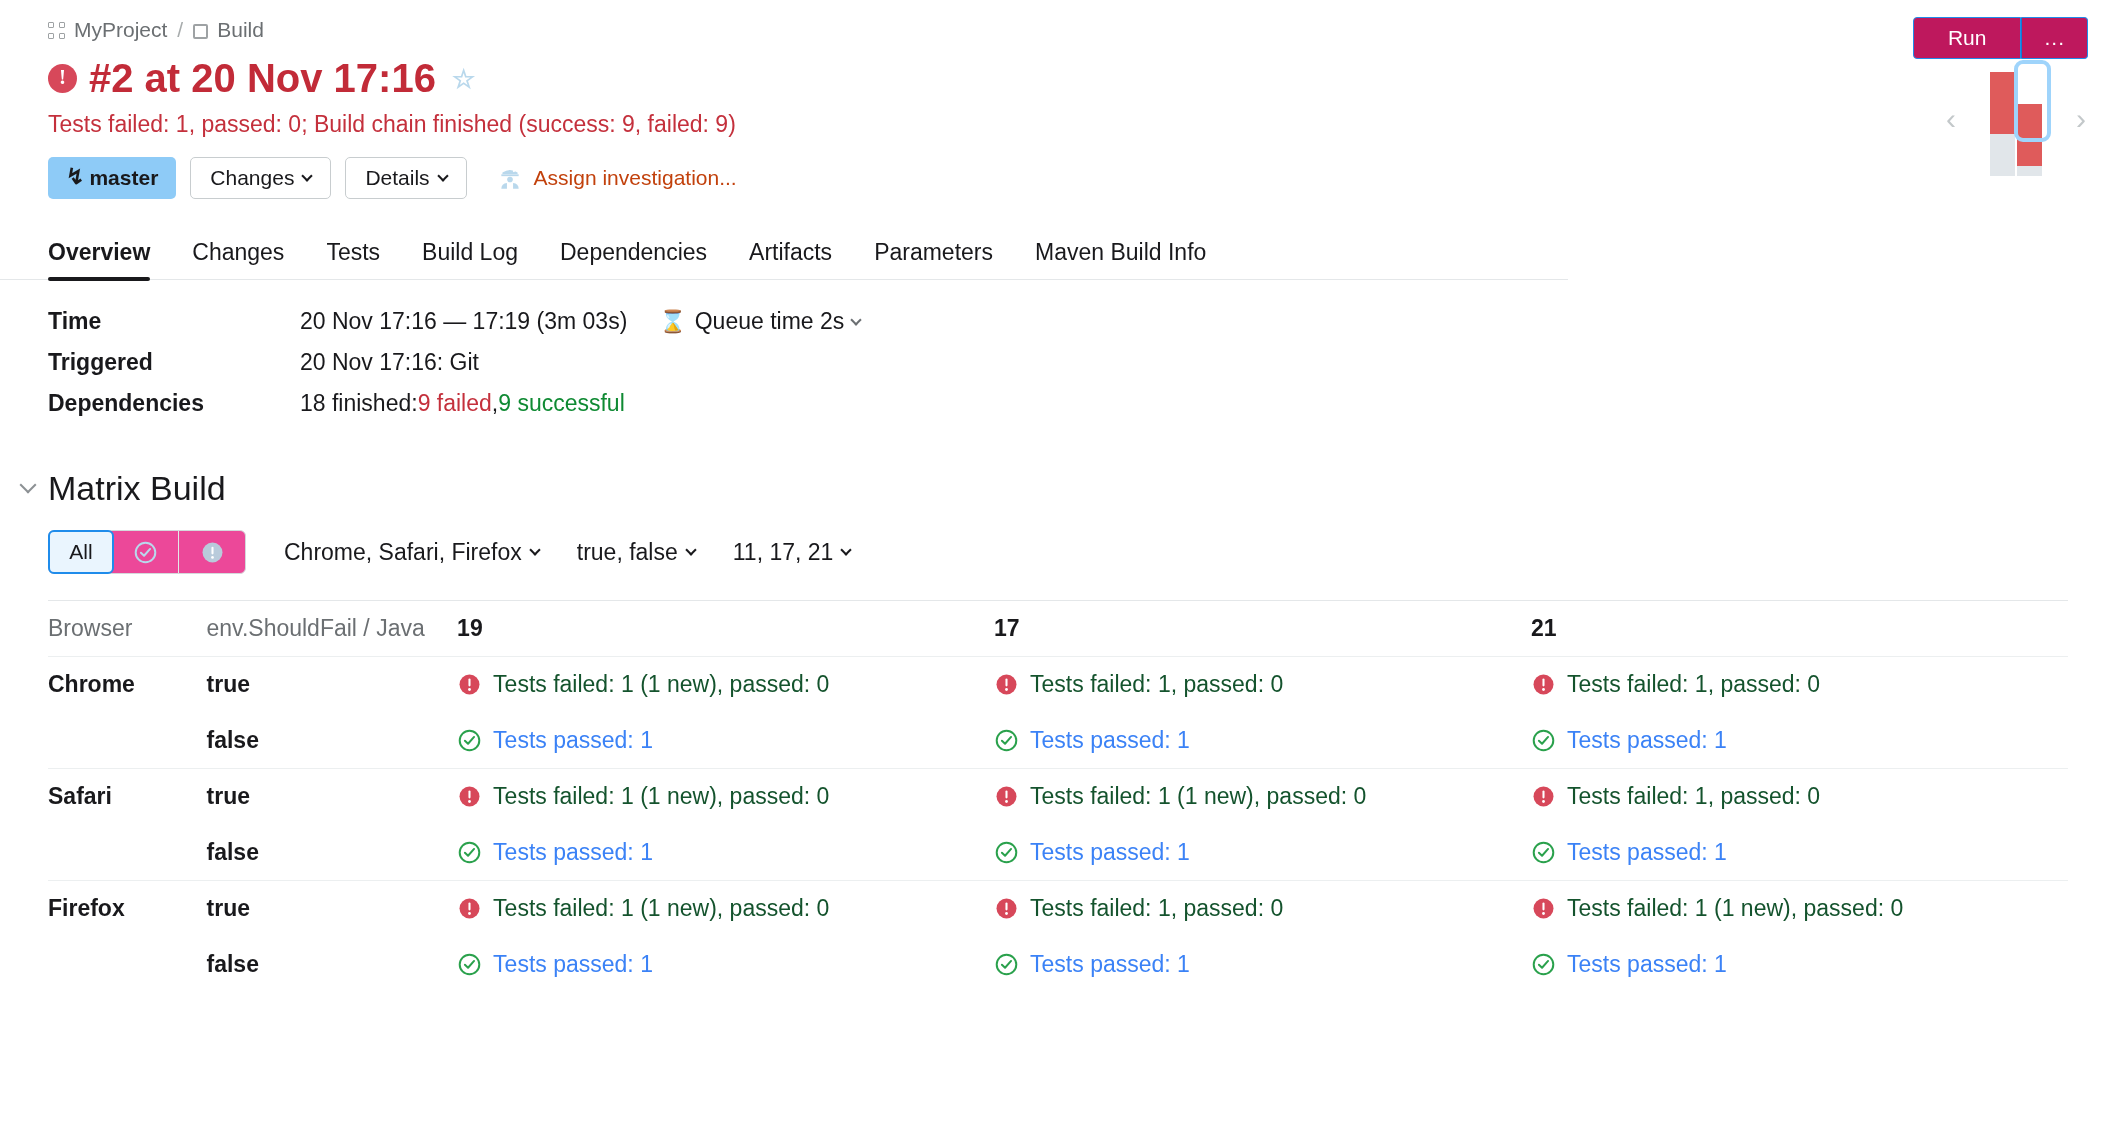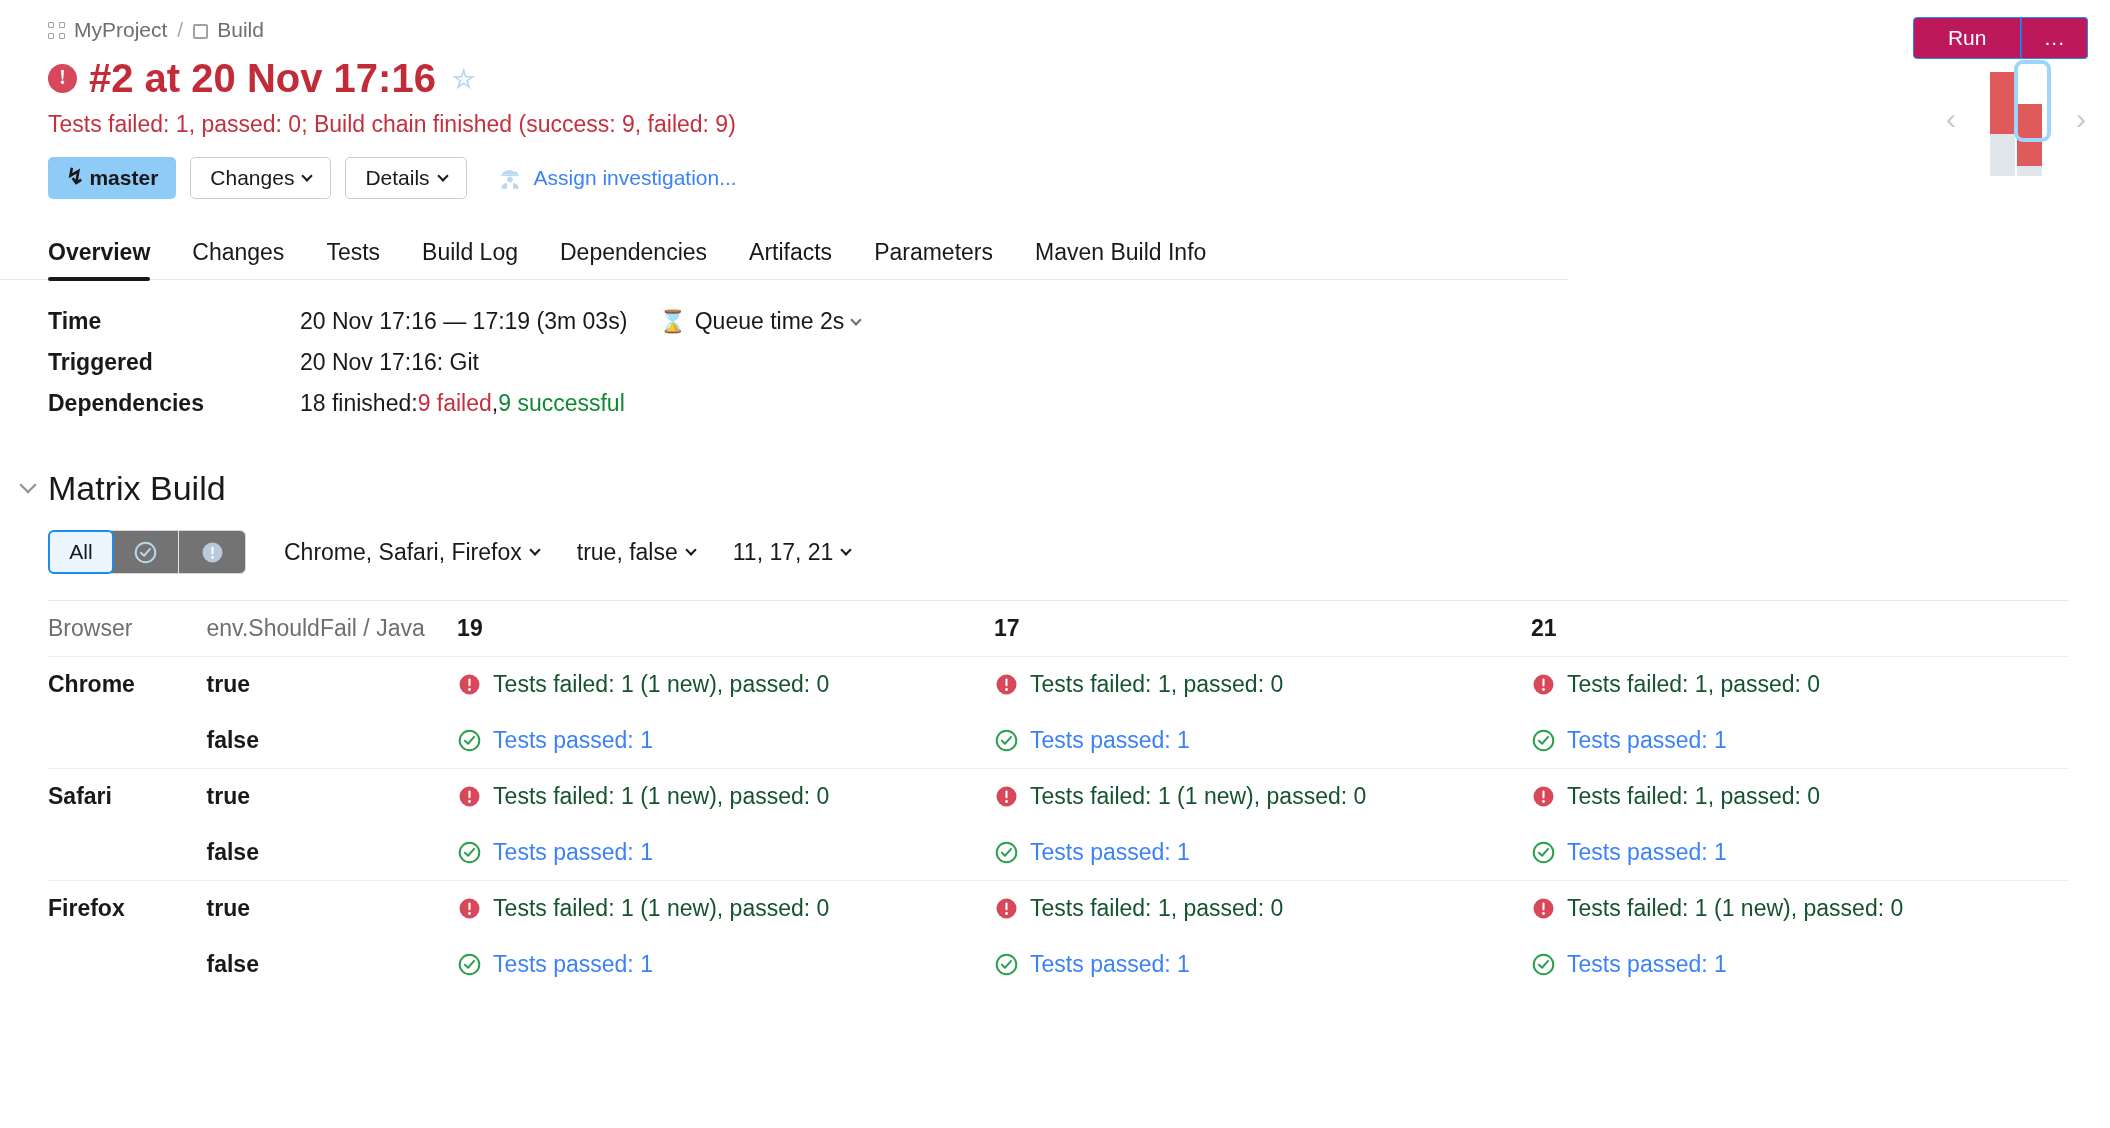--- a/index.html
+++ b/index.html
@@ -156,21 +156,21 @@
   }
   .branch-ico { font-size: 22px; line-height:1; position:relative; top:-1px; }
   .btn-pill {
     display:flex; align-items:center; gap:9px;
     background:#fff; border:1px solid #c8cdcf; border-radius:5px;
     height: 42px; padding: 0 19px; font-size: 21px; cursor:pointer;
     color:#19191c;
   }
   .assign {
     display:flex; align-items:center; gap: 11px;
-    margin-left: 16px; font-size: 21px; color:#3b82f6; cursor:pointer;
+    margin-left: 16px; font-size: 21px; color:#c2410c; cursor:pointer;
   }
   .investigator-ico { width: 26px; height: 26px; flex:none; }
 
   
   .tabs {
     margin: 34px 0 0 0; padding: 0 0 0 48px;
     display:flex; align-items:flex-end; gap: 0;
     border-bottom: 1px solid #e4e7e9;
     width: 1568px;
   }
@@ -213,21 +213,21 @@
   }
   .matrix-title { font-size: 34px; color:#19191c; }
 
   .filters {
     display:flex; align-items:center; gap: 0;
     margin: 22px 0 0 48px;
   }
   .segmented {
     display:flex; align-items:stretch;
     border:1px solid #d4d9db; border-radius:6px; overflow:visible;
-    height: 44px; background:#737373;
+    height: 44px; background:#ec4899;
   }
   .seg {
     display:flex; align-items:center; justify-content:center;
     min-width: 66px; font-size: 21px; color:#19191c;
     cursor:pointer; border-right:1px solid #e3e7e9;
   }
   .seg:last-child { border-right:none; }
   .seg.active {
     background:#eaf5fe; border:2px solid #1f8ceb; border-radius:6px;
     margin: -1px; z-index:2; color:#19191c;

